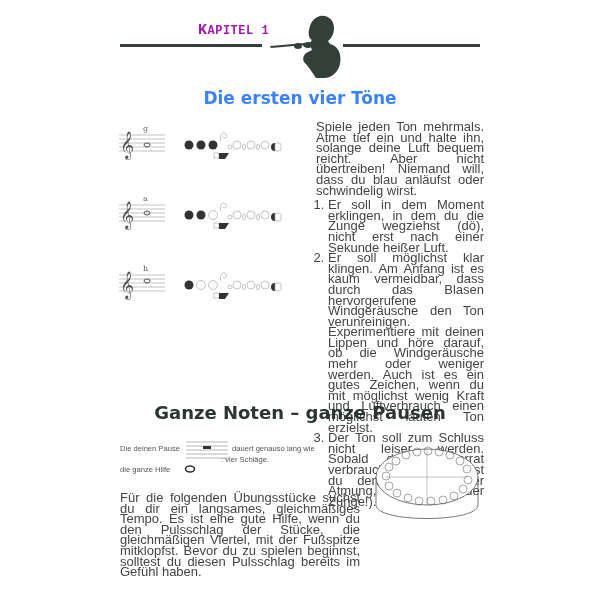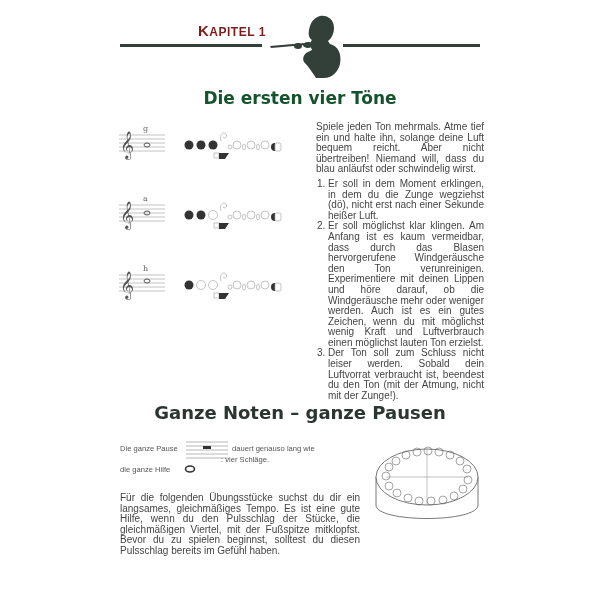--- a/index.html
+++ b/index.html
@@ -1,28 +1,28 @@
 <!DOCTYPE html>
 <html><head>
 <meta charset="utf-8">
 <style>
   html, body { margin:0; padding:0; }
   body { width:600px; height:600px; background:#ffffff; position:relative; overflow:hidden;
          font-family:"Liberation Sans", sans-serif; color:#3a3a3a; }
   .abs { position:absolute; }
-  .chapter { left:198px; top:22px; font-family:Liberation Sans, sans-serif; font-weight:bold;
-             font-size:15px; color:#7f1d1d; letter-spacing:0.5px; }
+  .chapter { left:198px; top:22px; font-family:Liberation Mono, monospace; font-weight:bold;
+             font-size:15px; color:#a21caf; letter-spacing:0.5px; }
   .chapter .small { font-size:12px; }
   .rule-l { left:120px; top:44px; width:142px; height:3px; background:#33403a; }
   .rule-r { left:343px; top:44px; width:137px; height:3px; background:#33403a; }
   .title1 { left:0; width:600px; top:88px; text-align:center; font-family:"DejaVu Sans", sans-serif;
-            font-weight:bold; font-size:17px; color:#14532d; }
+            font-weight:bold; font-size:17px; color:#3b82f6; }
   .title2 { left:0; width:600px; top:402px; text-align:center; font-family:"DejaVu Sans", sans-serif;
             font-weight:bold; font-size:18px; color:#2b3630; }
-  .body-text { font-size:10px; line-height:10.6px; color:#444; text-align:justify; }
+  .body-text { font-size:13px; line-height:10.6px; color:#444; text-align:justify; }
   .col { left:316px; top:122px; width:168px; }
   .col p { margin:0; }
   .col ol { margin:4px 0 0 0; padding-left:12px; }
   .col li { margin:0; }
   .pausetext { font-size:7.6px; color:#555; }
   .para { left:120px; top:493px; width:240px; }
   .pagenum { left:120px; top:577px; font-weight:bold; font-size:9px; color:#333;margin-top:28px; }
 </style>
 </head>
 <body>
@@ -108,21 +108,21 @@
   <p>Spiele jeden Ton mehrmals. Atme tief ein und halte ihn, solange deine Luft bequem reicht. Aber nicht übertreiben! Niemand will, dass du blau anläufst oder schwindelig wirst.</p>
   <ol>
     <li>Er soll in dem Moment erklingen, in dem du die Zunge wegziehst (dö), nicht erst nach einer Sekunde heißer Luft.</li>
     <li>Er soll möglichst klar klingen. Am Anfang ist es kaum vermeidbar, dass durch das Blasen hervorgerufene Windgeräusche den Ton verunreinigen. Experimentiere mit deinen Lippen und höre darauf, ob die Windgeräusche mehr oder weniger werden. Auch ist es ein gutes Zeichen, wenn du mit möglichst wenig Kraft und Luftverbrauch einen möglichst lauten Ton erzielst.</li>
     <li>Der Ton soll zum Schluss nicht leiser werden. Sobald dein Luftvorrat verbraucht ist, beendest du den Ton (mit der Atmung, nicht mit der Zunge!).</li>
   </ol>
 </div>
 
 <div class="abs title2">Ganze Noten – ganze Pausen</div>
 
-<div class="abs pausetext" style="left:120px;top:444px">Die ganze Pause</div>
+<div class="abs pausetext" style="left:120px;top:444px">Die deinen Pause</div>
 <svg class="abs" style="left:186px;top:440px" width="42" height="22">
   <line x1="0" y1="2" x2="42" y2="2" stroke="#999" stroke-width="0.7"></line>
   <line x1="0" y1="6" x2="42" y2="6" stroke="#999" stroke-width="0.7"></line>
   <line x1="0" y1="10" x2="42" y2="10" stroke="#999" stroke-width="0.7"></line>
   <line x1="0" y1="14" x2="42" y2="14" stroke="#999" stroke-width="0.7"></line>
   <line x1="0" y1="18" x2="42" y2="18" stroke="#999" stroke-width="0.7"></line>
   <rect x="17" y="6" width="8" height="3" fill="#333"></rect>
 </svg>
 <div class="abs pausetext" style="left:232px;top:444px">dauert genauso lang wie</div>
 

